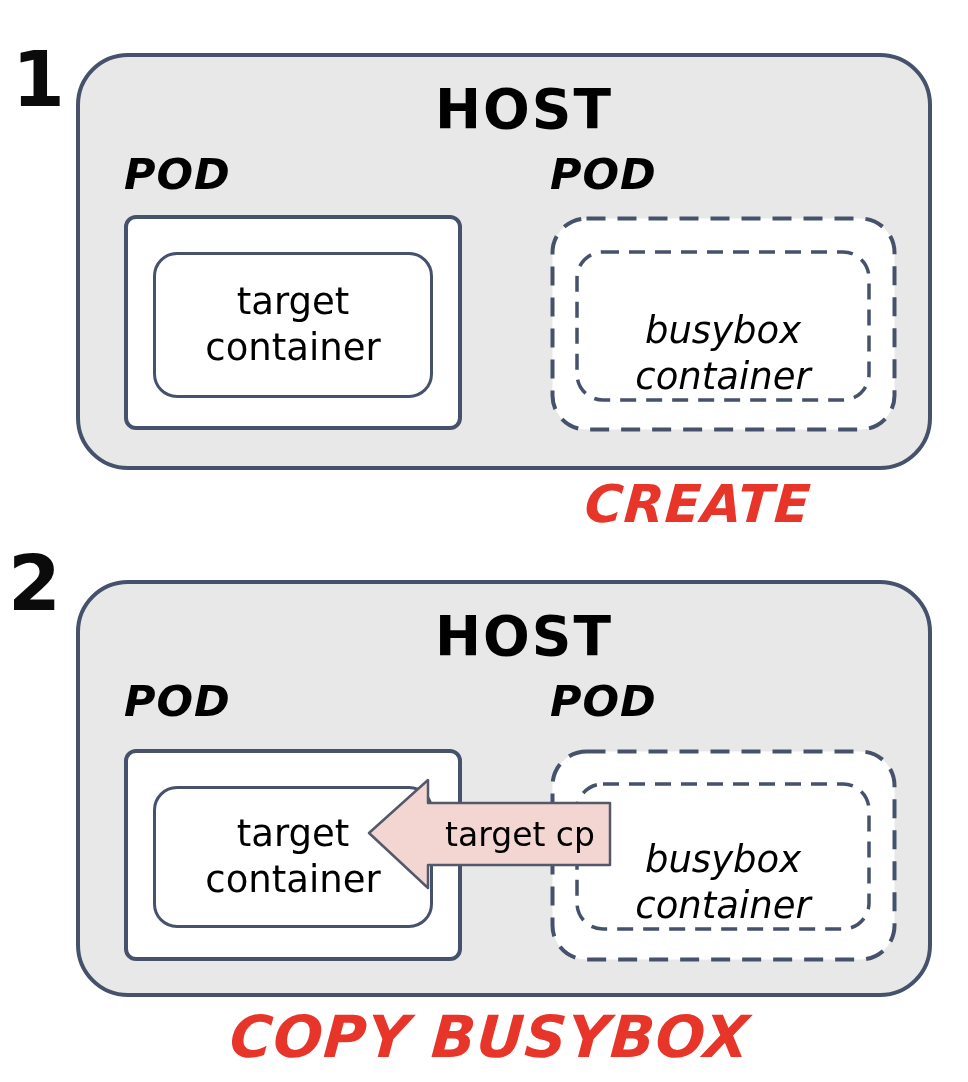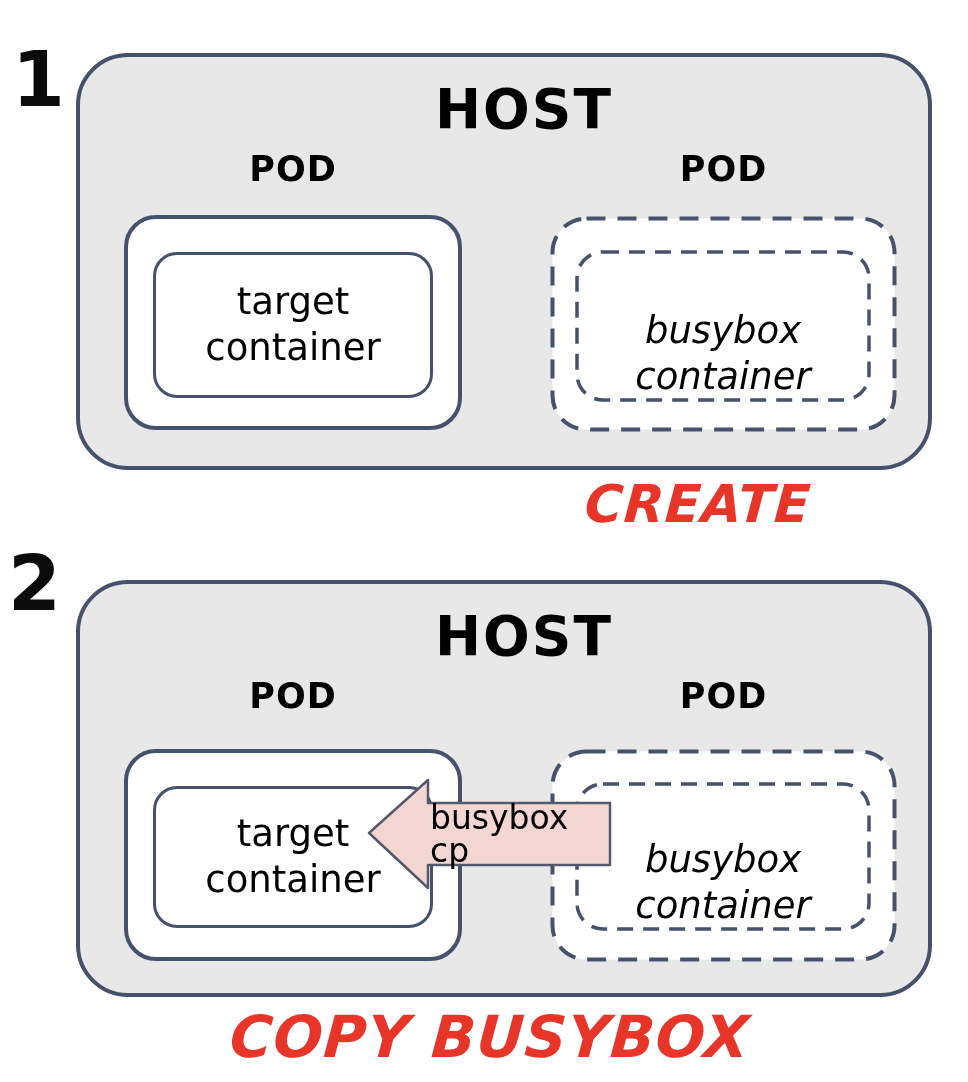--- a/index.html
+++ b/index.html
@@ -33,35 +33,36 @@
     left: 0; right: 0; top: 20px;
     text-align: center;
     font-size: 55px;
     font-weight: 800;
     letter-spacing: 2px;
     margin-left: 40px;
   }
   .pod-label {
     position: absolute;
     top: 92px;
-    text-align: center;
-    font-size: 35px;
+    text-align: left;
+    font-size: 43px;
     font-weight: 800;
     letter-spacing: 1px;
+    font-style: italic;
   }
   .pl-left  { left: 44px;  width: 338px; }
   .pl-right { left: 470px; width: 347px; }
   .pod-solid {
     position: absolute;
     left: 44px;
     width: 338px;
     height: 215px;
     background: #FFFFFF;
     border: 4px solid #46526B;
-    border-radius: 32px;
+    border-radius: 12px;
     box-sizing: border-box;
   }
   .inner-solid {
     position: absolute;
     left: 25px; top: 33px;
     width: 280px; height: 146px;
     border: 3.5px solid #46526B;
     border-radius: 24px;
     box-sizing: border-box;
     display: flex; align-items: center; justify-content: center;
@@ -169,18 +170,18 @@
       <div class="dashed-text" style="top:35px; height:145px;">
         <span>busybox container</span>
       </div>
     </div>
   </div>
 
   <div class="arrow">
     <svg width="250" height="116" viewBox="0 0 250 116">
       <polygon points="5,57 64,4 64,27 246,27 246,89 64,89 64,112" fill="#F3D6D2" stroke="#53596B" stroke-width="2.5" stroke-linejoin="round"></polygon>
     </svg>
-    <div class="arrow-label">busybox cp</div>
+    <div class="arrow-label">target cp</div>
   </div>
 
   <div class="caption caption-2">COPY BUSYBOX</div>
 
 </div>
 
 </body></html>

